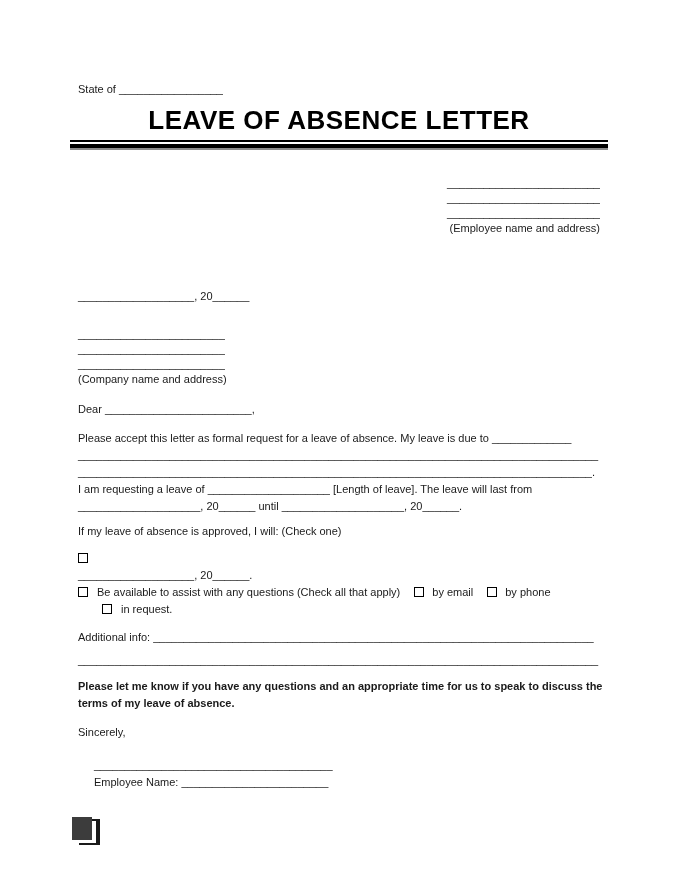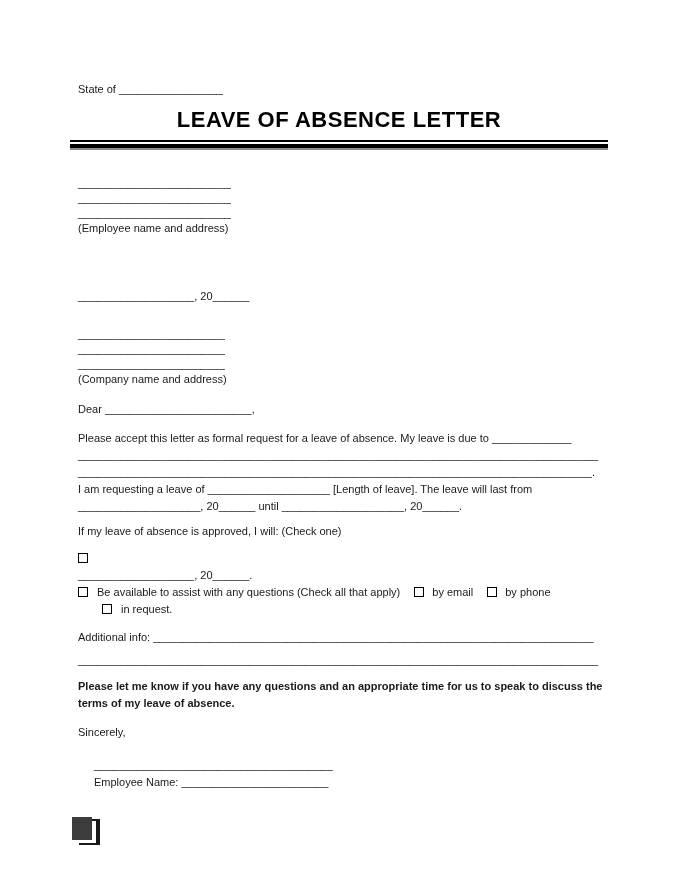--- a/index.html
+++ b/index.html
@@ -12,32 +12,32 @@
     color:#1a1a1a;
     font-family:"Liberation Sans","DejaVu Sans",sans-serif;
     font-size:11px;
     overflow:hidden;
   }
   .line{line-height:17px;white-space:nowrap;}
   .state-line{line-height:15px;white-space:nowrap;}
   .doc-title{
     width:538px;margin:6px 0 0 -8px;
     text-align:center;
-    font-weight:bold;font-size:22px;line-height:34px;
+    font-weight:bold;font-size:26px;line-height:34px;
     letter-spacing:.5px;color:#000;white-space:nowrap;
   }
   .title-rule{
     width:538px;height:10px;margin:3px 0 0 -8px;
     background:linear-gradient(to bottom,
       #000 0,#000 2px,
       #fff 2px,#fff 4px,
       #000 4px,#000 8px,
       #8c8c8c 8px,#8c8c8c 10px);
   }
-  .center-block{width:522px;text-align:left;line-height:15px;}
+  .center-block{width:522px;text-align:right;line-height:15px;}
   .employee-block{margin-top:26px;}
   .date-line{margin-top:52px;line-height:17px;white-space:nowrap;}
   .company-block{margin-top:22px;line-height:15px;white-space:nowrap;}
   .salutation{margin-top:14px;line-height:17px;white-space:nowrap;}
   .request-para{margin-top:12px;}
   .approval-heading{margin-top:8px;line-height:17px;white-space:nowrap;}
   .options-block{margin-top:10px;}
   .opt-indent{padding-left:24px;}
   .checkbox{
     display:inline-block;width:8px;height:8px;

